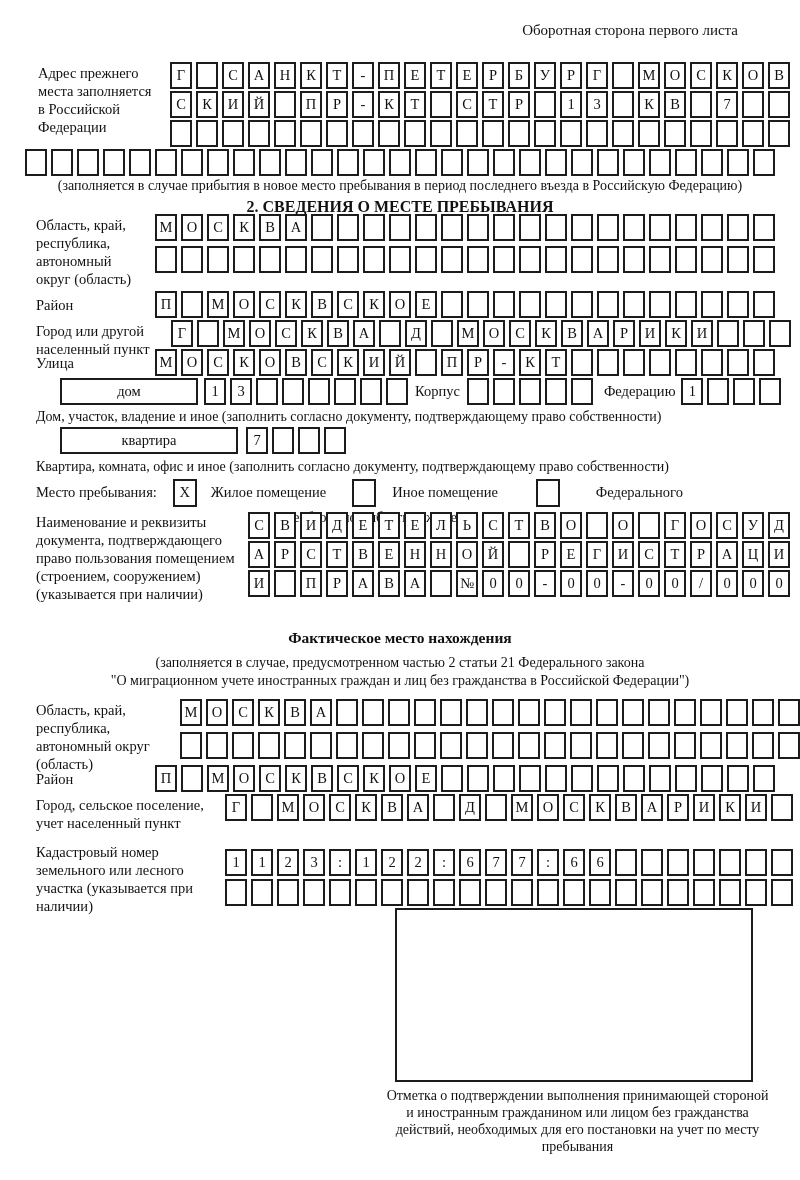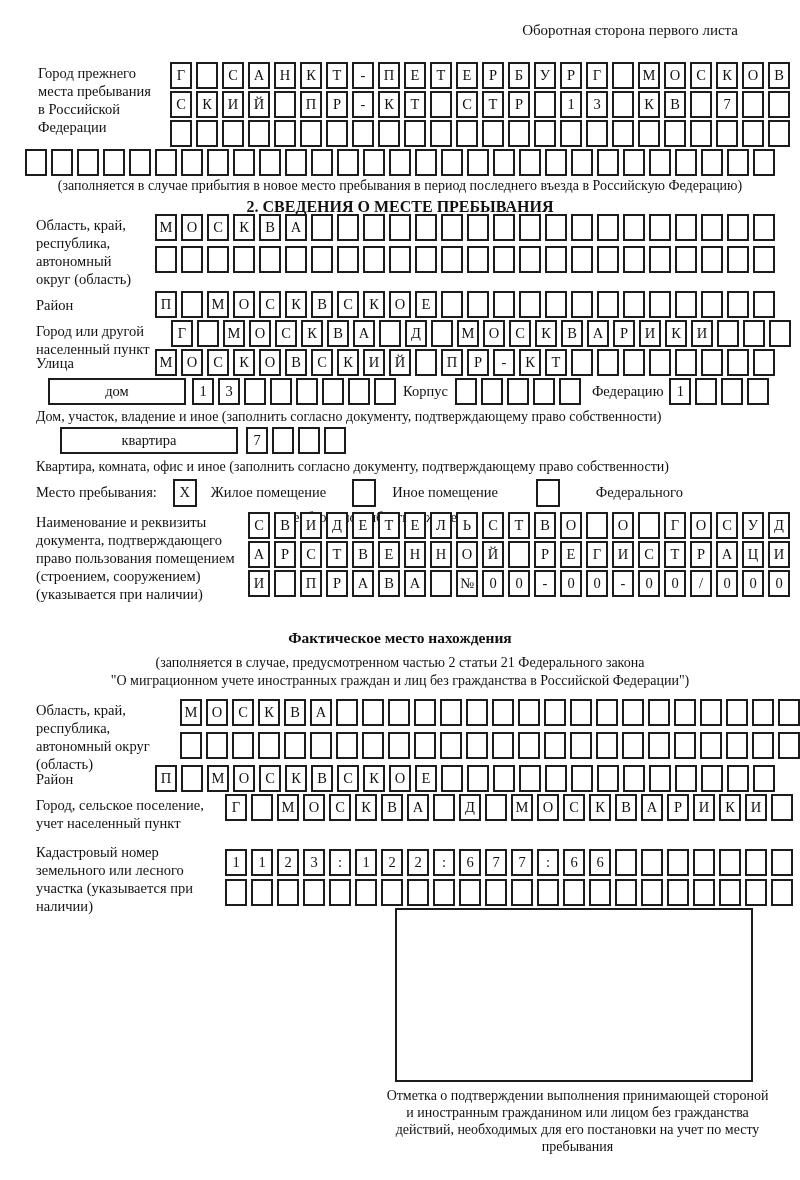--- a/index.html
+++ b/index.html
@@ -38,21 +38,21 @@
   .stamp-caption { font-size: 14px; line-height: 17px; text-align: center; }
   .top-note { font-size: 15px; }
 </style>
 </head>
 <body>
 
 <div class="page">
 
   <div class="abs top-note" style="top:22px; right:62px;">Оборотная сторона первого листа</div>
 
-  <div class="abs label" style="left:38px; top:64px; width:120px;">Город прежнего места пребывания в Российской Федерации</div>
+  <div class="abs label" style="left:38px; top:64px; width:120px;">Адрес прежнего места заполняется в Российской Федерации</div>
   <div class="abs cellrow" style="left:170px; top:62px;">
       <span class="cell">Г</span>
       <span class="cell"></span>
       <span class="cell">С</span>
       <span class="cell">А</span>
       <span class="cell">Н</span>
       <span class="cell">К</span>
       <span class="cell">Т</span>
       <span class="cell">-</span>
       <span class="cell">П</span>
@@ -290,21 +290,21 @@
       <span class="cell"></span>
       <span class="cell"></span>
       <span class="cell"></span>
       <span class="cell"></span>
       <span class="cell"></span>
       <span class="cell"></span>
       <span class="cell"></span>
       <span class="cell"></span>
     </div>
 
-  <div class="abs hrow" style="left:48px; top:378px;">
+  <div class="abs hrow" style="left:60px; top:378px;">
     <div class="boxfield" style="width:138px;">дом</div>
     <div class="cellrow" style="margin-left:6px;">
         <span class="cell">1</span>
         <span class="cell">3</span>
         <span class="cell"></span>
         <span class="cell"></span>
         <span class="cell"></span>
         <span class="cell"></span>
         <span class="cell"></span>
         <span class="cell"></span>

